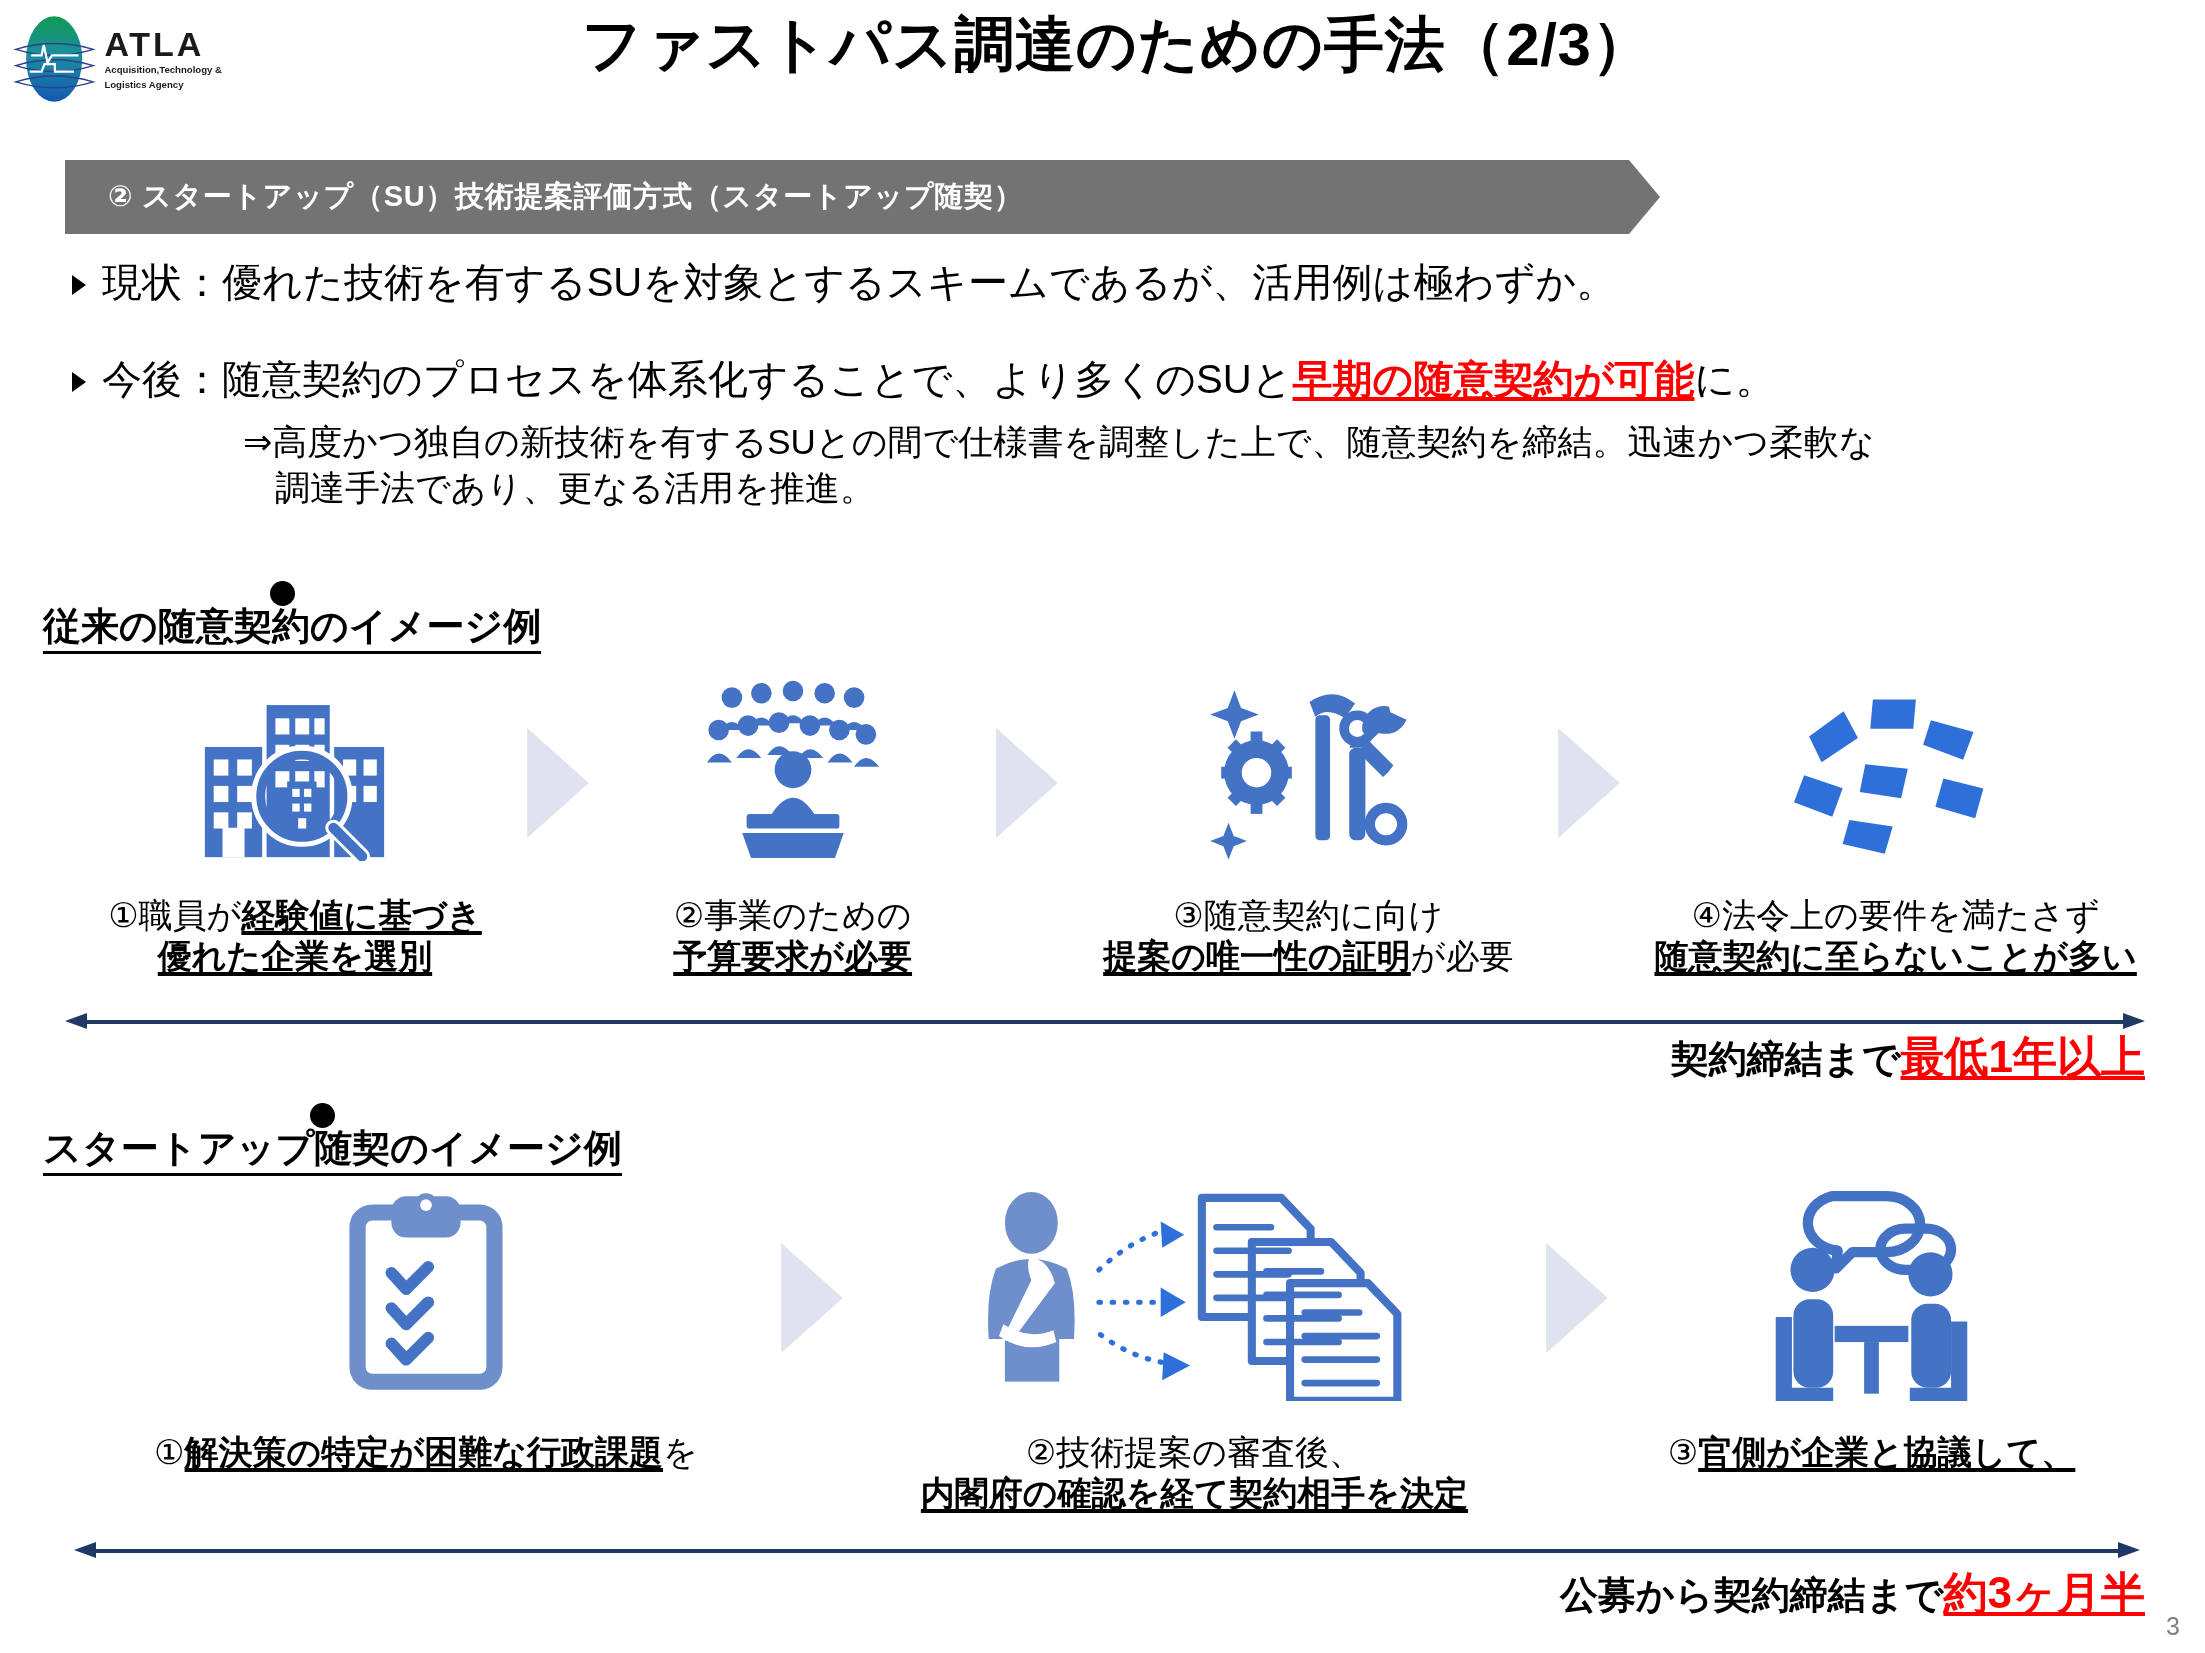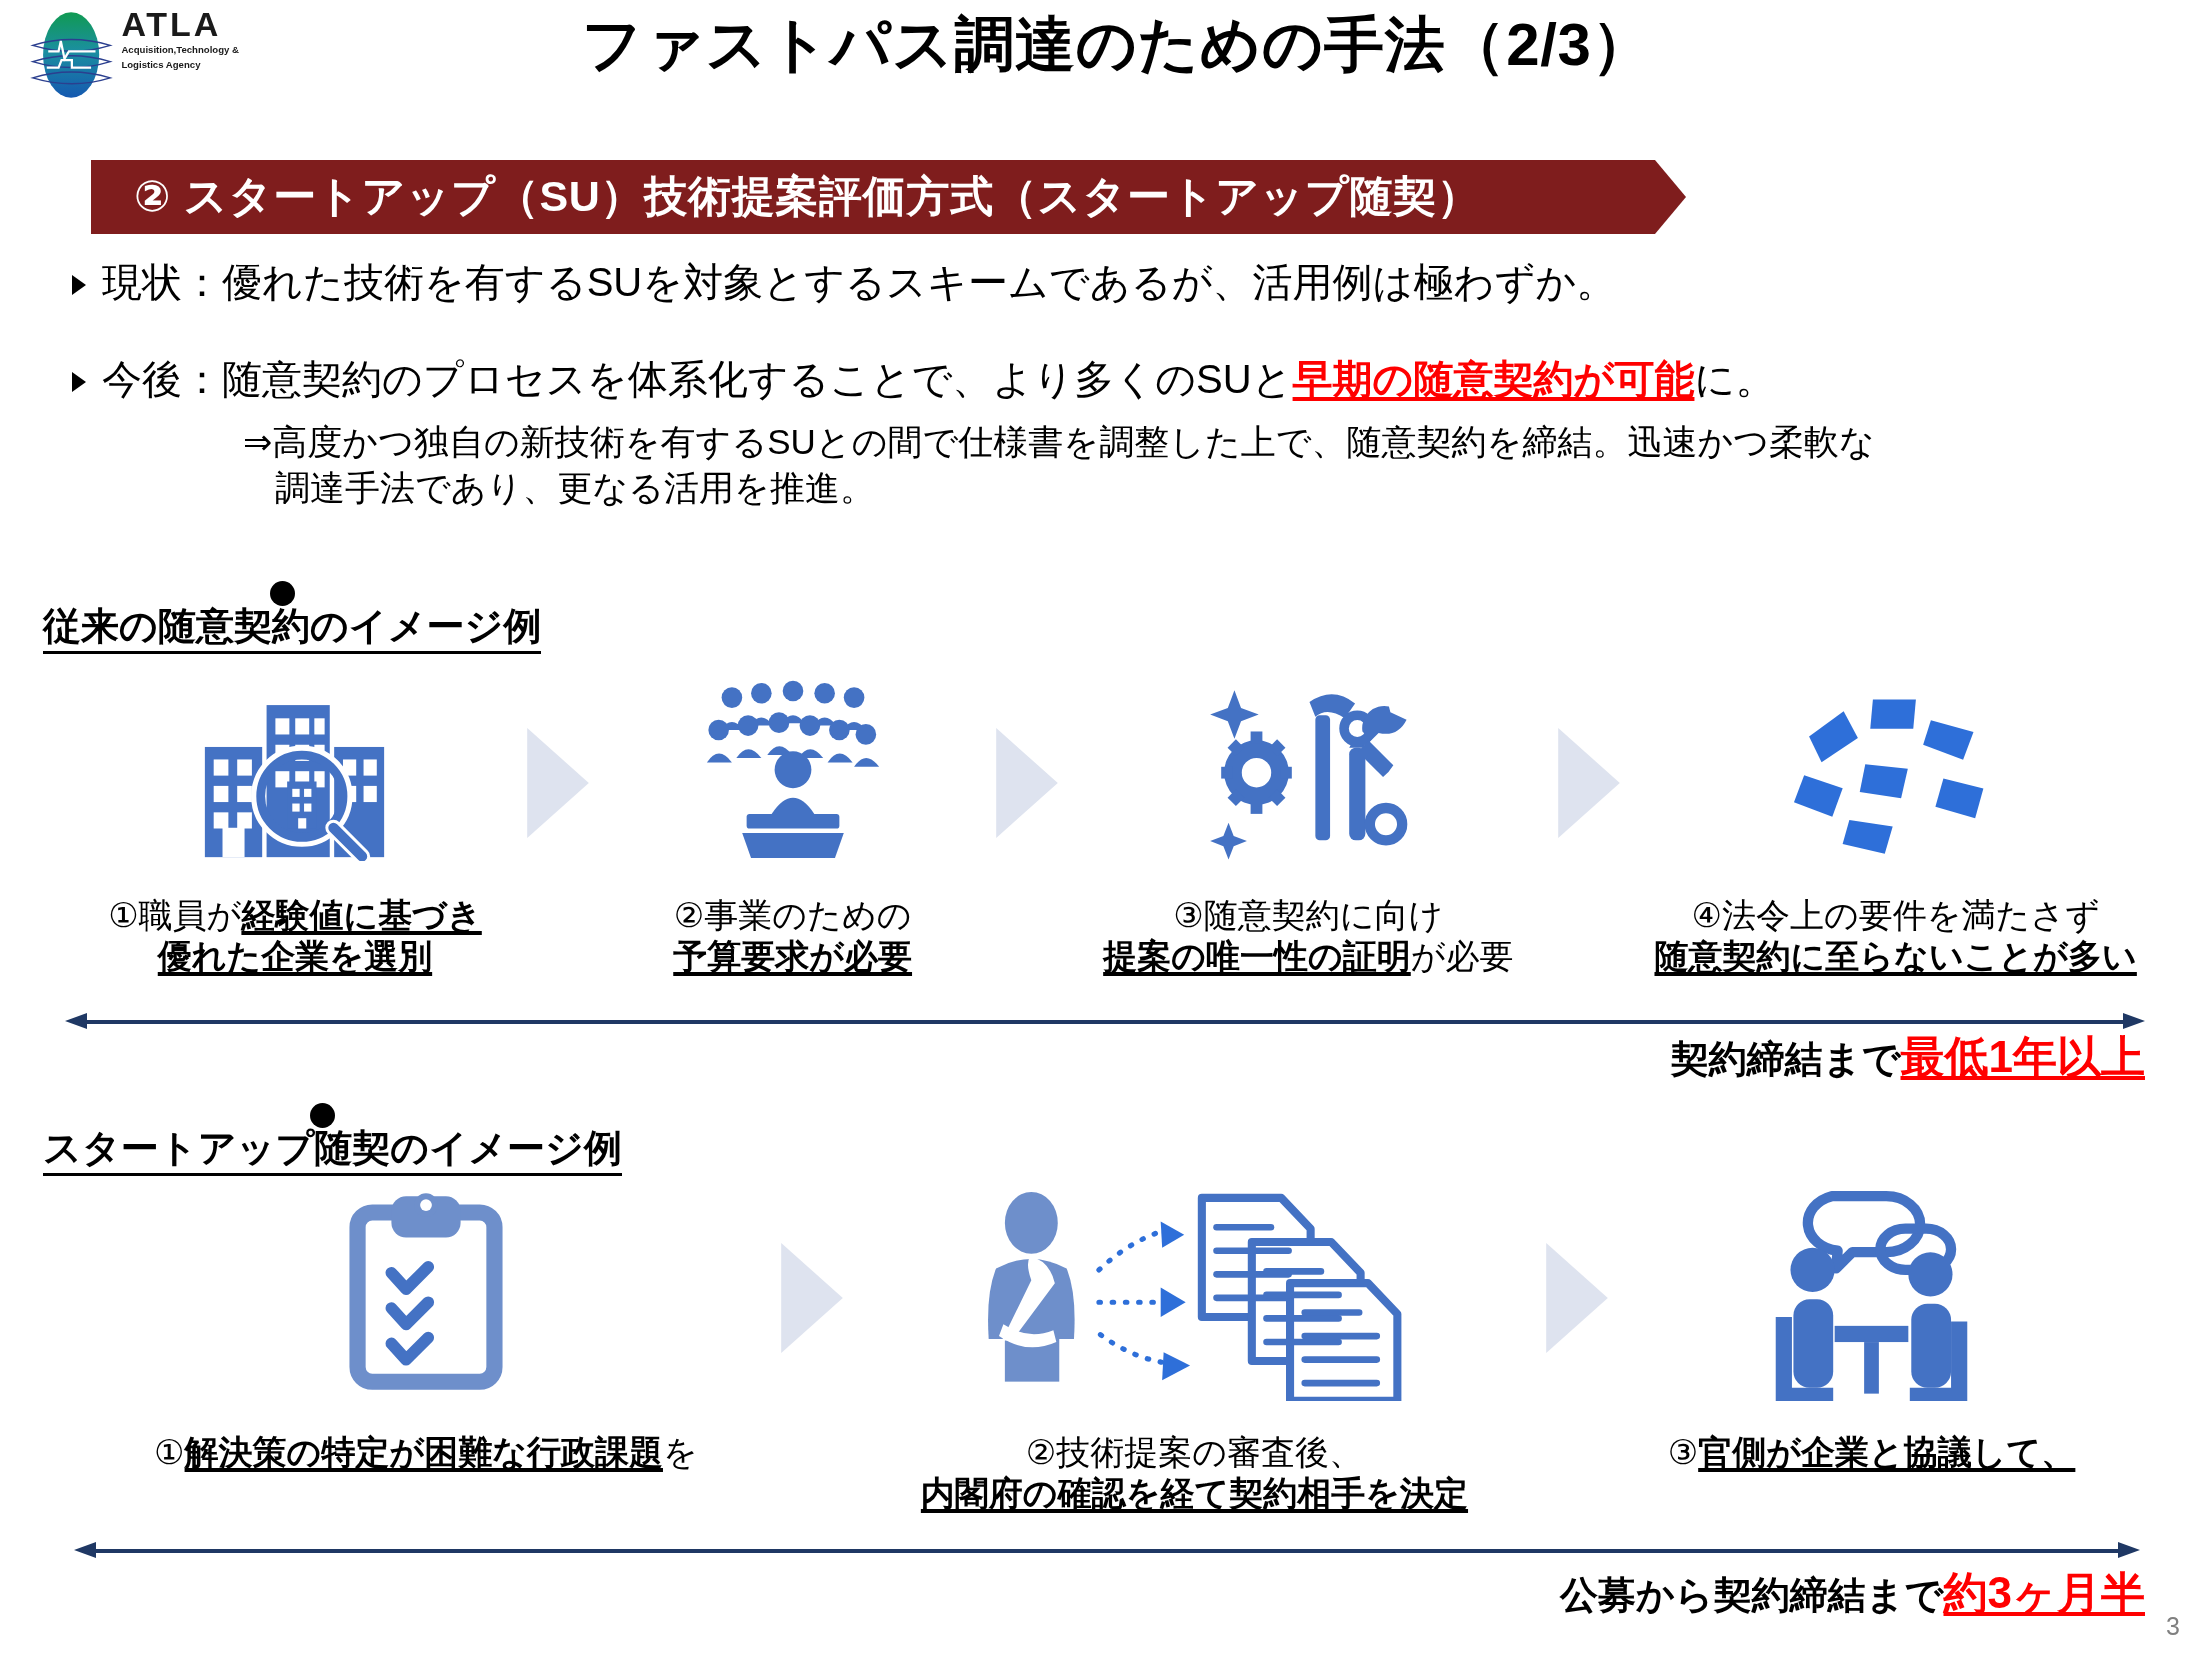--- a/index.html
+++ b/index.html
@@ -7,42 +7,41 @@
     width:2205px;height:1654px;
     background:#ffffff;
     font-family:"Liberation Sans","DejaVu Sans",sans-serif;
     color:#000;
     overflow:hidden;
     position:relative;
   }
   .slide{position:relative;width:2205px;height:1654px;}
 
   
-  .logo{position:absolute;left:29px;top:7.4px;width:243px;height:103px;display:flex;}
+  .logo{position:absolute;left:12px;top:7.4px;width:243px;height:103px;display:flex;align-items:center;}
   .logo-mark{width:85px;height:96px;position:relative;flex:0 0 auto;}
   .logo-text{margin-left:7.4px;}
   .logo-atla{font-size:34px;font-weight:700;letter-spacing:2.9px;line-height:1;color:#1a1a1a;}
   .logo-sub{font-size:9.6px;line-height:1.25;color:#1a1a1a;margin-top:2.9px;font-weight:600;}
 
   
   .title{
     position:absolute;left:470px;top:13.2px;width:1294px;
     text-align:center;font-size:60px;font-weight:700;line-height:1.05;
     letter-spacing:0.7px;white-space:nowrap;
   }
 
   
   .banner{
     position:absolute;left:65px;top:160px;width:1595px;height:74px;
-    background:#7f1d1d;color:#fff;
+    background:#737373;color:#fff;
     display:flex;align-items:center;
-    font-size:43px;font-weight:700;letter-spacing:0.7px;
+    font-size:29px;font-weight:700;letter-spacing:0.7px;
     padding-left:43px;box-sizing:border-box;
     clip-path:polygon(0 0, calc(100% - 31px) 0, 100% 50%, calc(100% - 31px) 100%, 0 100%);
-    margin-left:26px;
   }
 
   
   .bullet{position:absolute;display:flex;align-items:flex-start;font-size:40px;line-height:1.18;white-space:nowrap;}
   .bullet .tri{
     width:0;height:0;border-left:14.7px solid #000;
     border-top:10.3px solid transparent;border-bottom:10.3px solid transparent;
     margin-right:16px;margin-top:16px;flex:0 0 auto;
   }
   .b1{left:72px;top:259px;}

